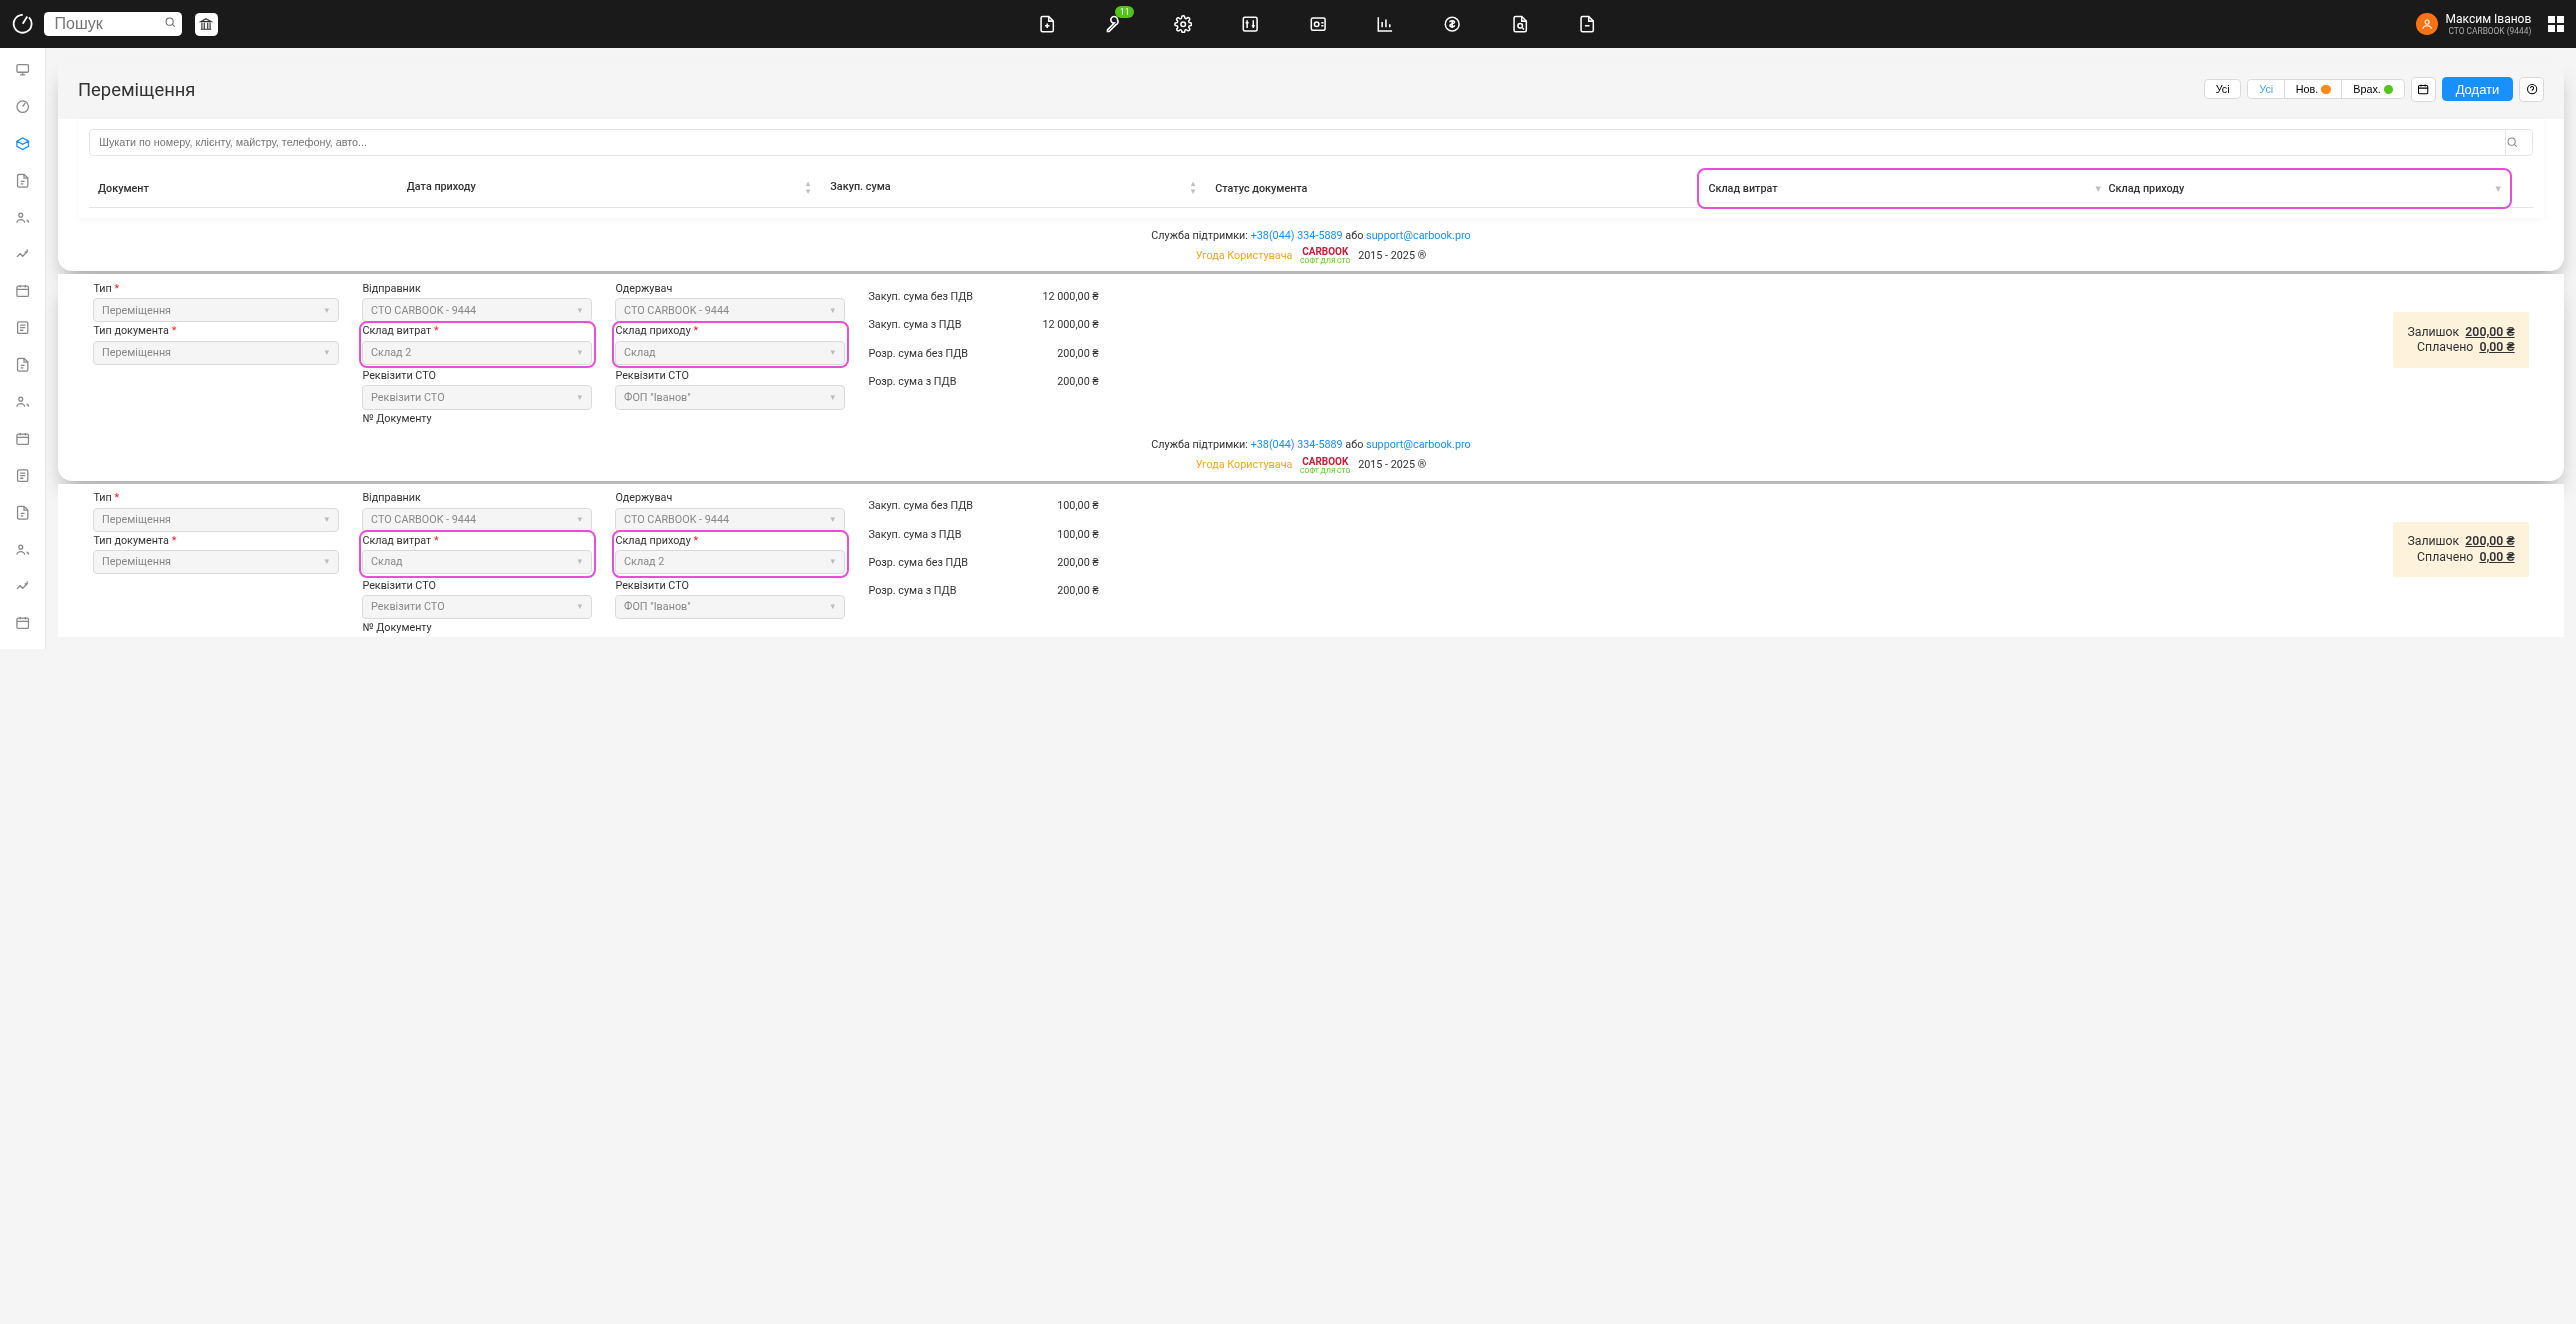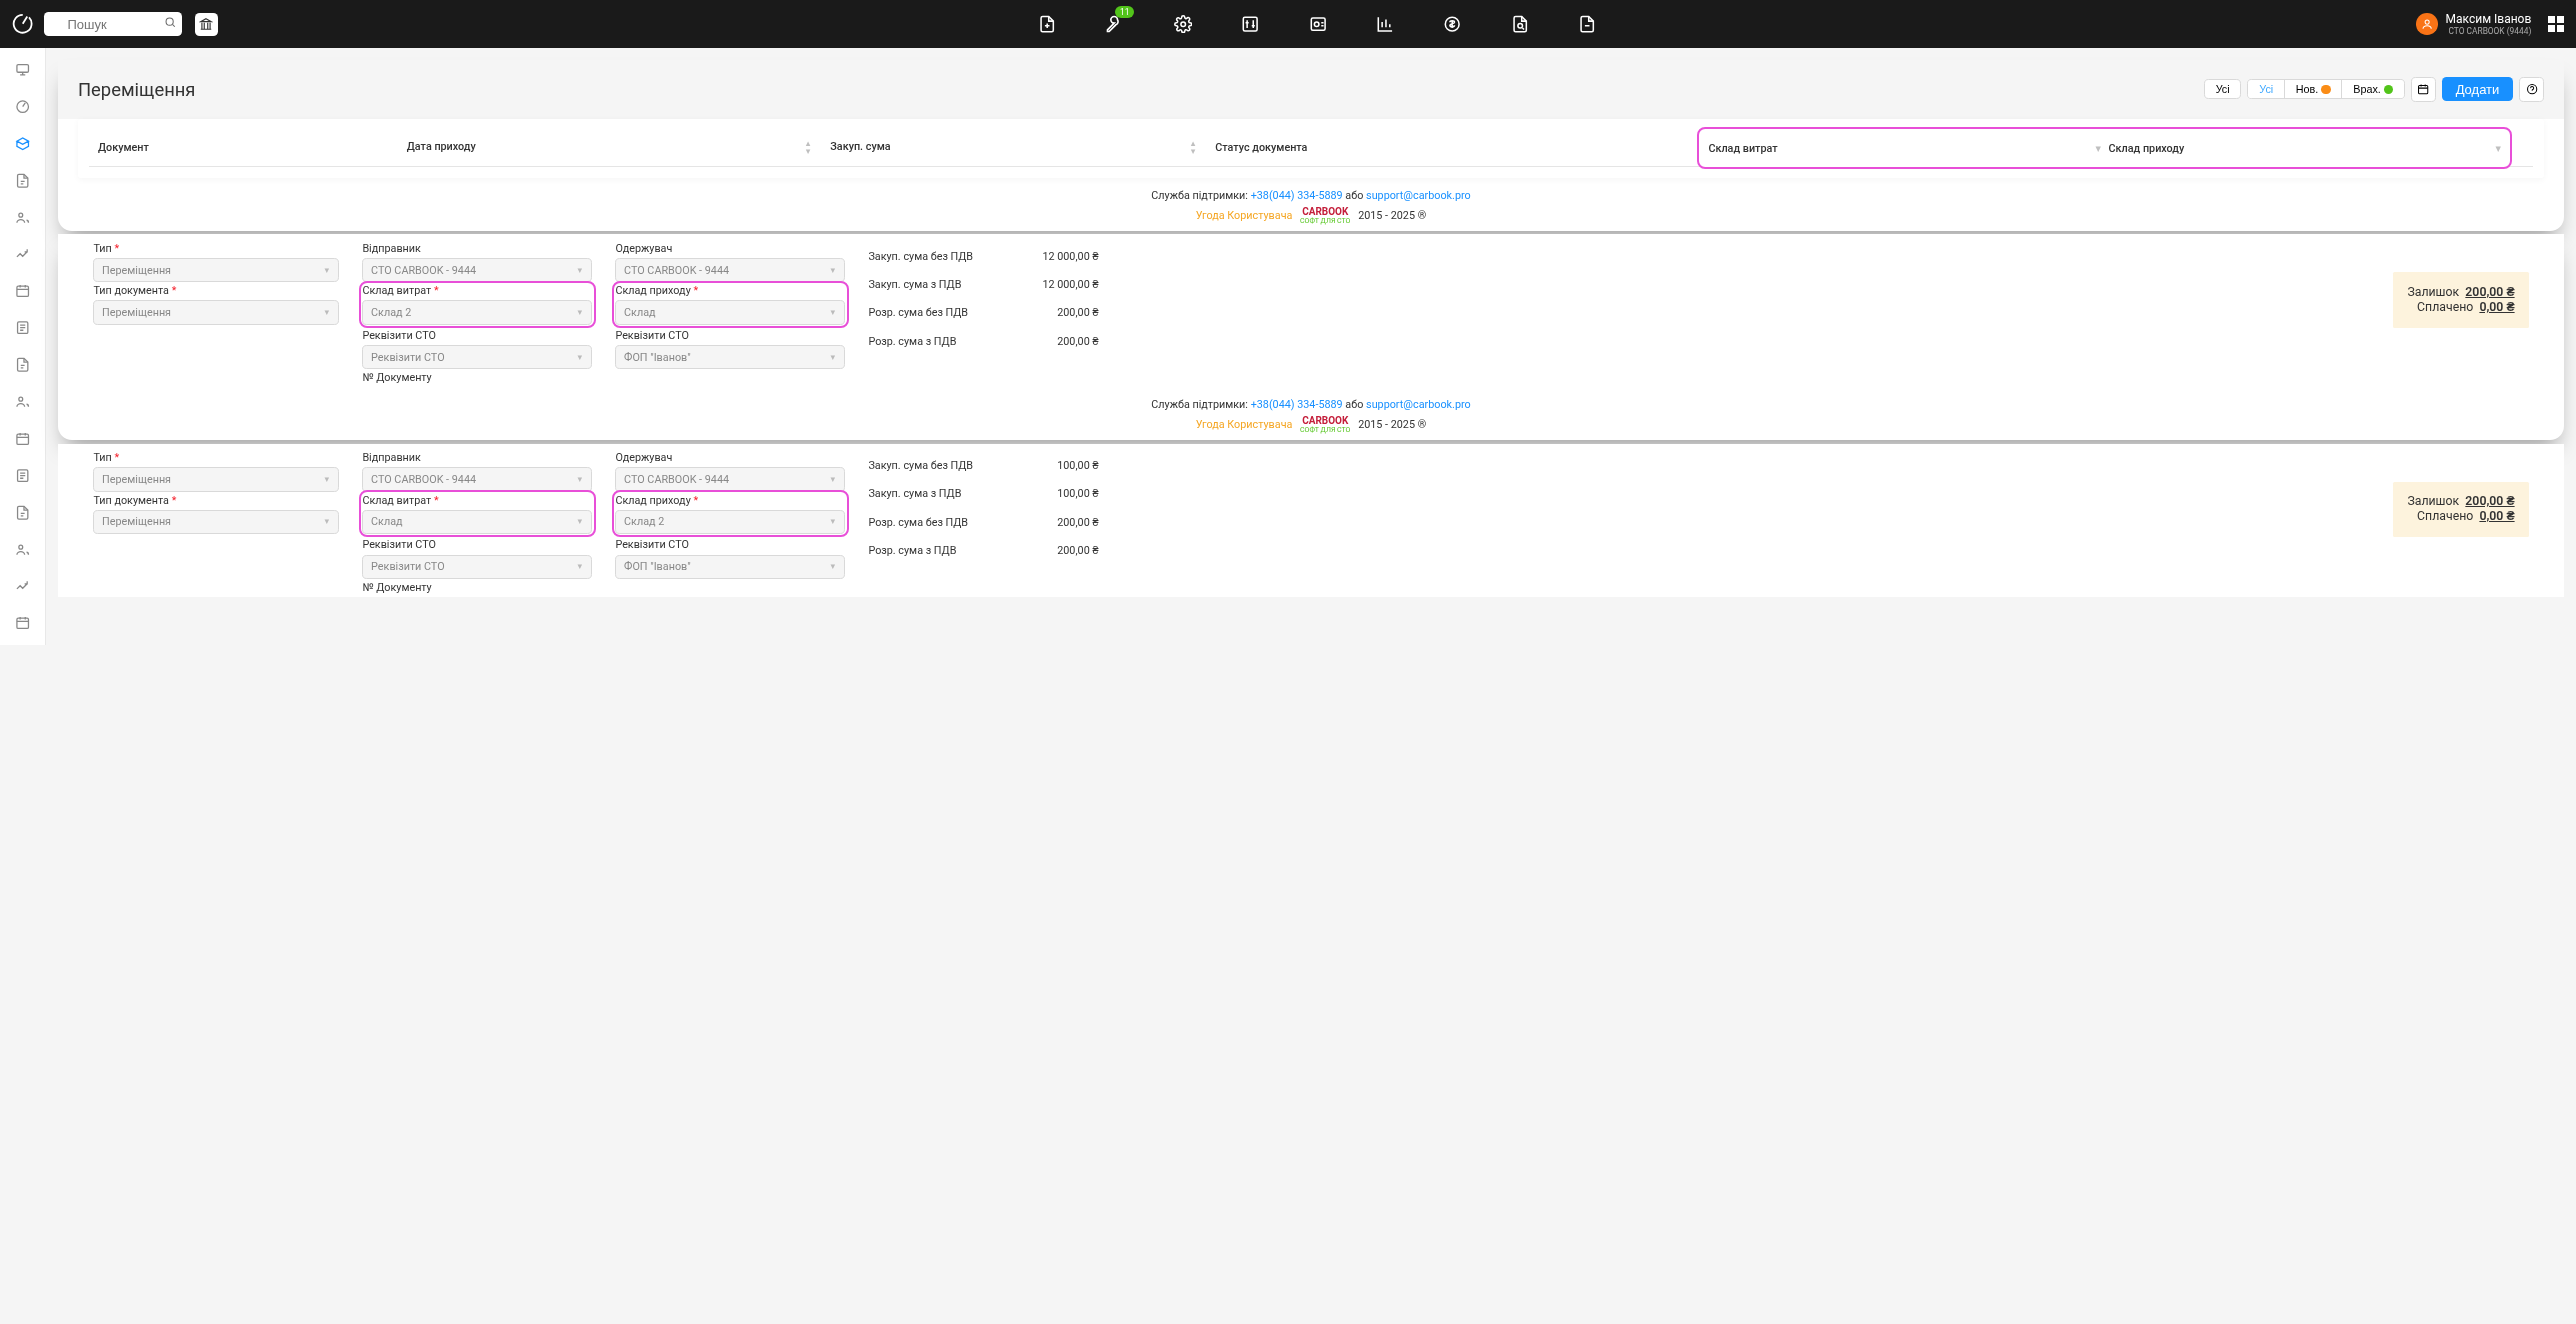--- a/index.html
+++ b/index.html
@@ -2,21 +2,21 @@
 <html style="font-size:12.3px"><head>
 <meta charset="utf-8">
 <style>
 * { box-sizing: border-box; margin: 0; padding: 0; }
 body { font-family: -apple-system, BlinkMacSystemFont, "Segoe UI", Roboto, sans-serif; background: #f5f5f5; color: #333; font-size: 10.8px; }
 
 .topbar { background: #1a1a1a; color: #fff; height: 48px; display: flex; align-items: center; padding: 0 12.3px; gap: 9.2px; }
 .topbar .logo-icon { width: 23px; height: 23px; }
 .topbar .logo-icon svg { stroke: #fff; }
 .search-box { position: relative; width: 138px; }
-.search-box input { width: 100%; height: 24.6px; background: #fff; border: none; border-radius: 4.6px; padding: 0 23px 0 23px; font-size: 13px; }
+.search-box input { width: 100%; height: 24.6px; background: #fff; border: none; border-radius: 4.6px; padding: 0 23px 0 10px; font-size: 16px; }
 .search-box .search-ic { position: absolute; right: 6.1px; top: 4.6px; color: #666; }
 .bank-btn { width: 23px; height: 23px; background: #fff; border-radius: 4.6px; display: flex; align-items: center; justify-content: center; color: #333; cursor: pointer; margin-left: 3.1px; }
 .topbar-icons { flex: 1; display: flex; align-items: center; justify-content: center; gap: 49px; }
 .topbar-icons .ticon { color: #fff; cursor: pointer; position: relative; }
 .key-badge { position: absolute; top: -7.7px; right: -9.2px; background: #52c41a; color: #fff; font-size: 8.4px; padding: 0.8px 4.6px; border-radius: 6.1px; }
 .user-area { display: flex; align-items: center; gap: 7.7px; }
 .avatar { width: 21.5px; height: 21.5px; background: #f97316; border-radius: 50%; display: flex; align-items: center; justify-content: center; color: #fff; }
 .user-name { text-align: right; }
 .user-name .un { font-size: 12px; }
 .user-name .org { font-size: 8.4px; color: #aaa; }
@@ -311,20 +311,29 @@
           <button class="help-btn">
               <svg width="12.3" height="12.3" viewBox="0 0 24 24" fill="none" stroke="currentColor" stroke-width="2">
                 <circle cx="12" cy="12" r="9"></circle>
                 <path d="M9 10a3 3 0 1 1 4 2.8c-.8.4-1 1-1 2.2M12 18h.01"></path>
               </svg>
             </button>
         </div>
       </div>
 
       <div class="panel">
+        <div class="search-row">
+          <input type="text" placeholder="Шукати по номеру, клієнту, майстру, телефону, авто..." style="">
+          <button>
+              <svg width="12.3" height="12.3" viewBox="0 0 24 24" fill="none" stroke="#888" stroke-width="2">
+                <circle cx="11" cy="11" r="7"></circle>
+                <path d="M21 21l-4-4"></path>
+              </svg>
+            </button>
+        </div>
         <table class="datatable">
           <thead>
             <tr>
               <th><span>Документ</span></th>
               <th><span>Дата приходу</span><span class="sort">▲<br>▼</span></th>
               <th><span>Закуп. сума</span><span class="sort">▲<br>▼</span></th>
               <th><span>Статус документа</span></th>
               <th class="hilite-cols" style="border-bottom:none;" colspan="2">
                 <div style="display:flex;">
                   <div style="flex:1; padding-right:7.7px;"><span>Склад витрат</span><span class="filter">▾</span></div>

